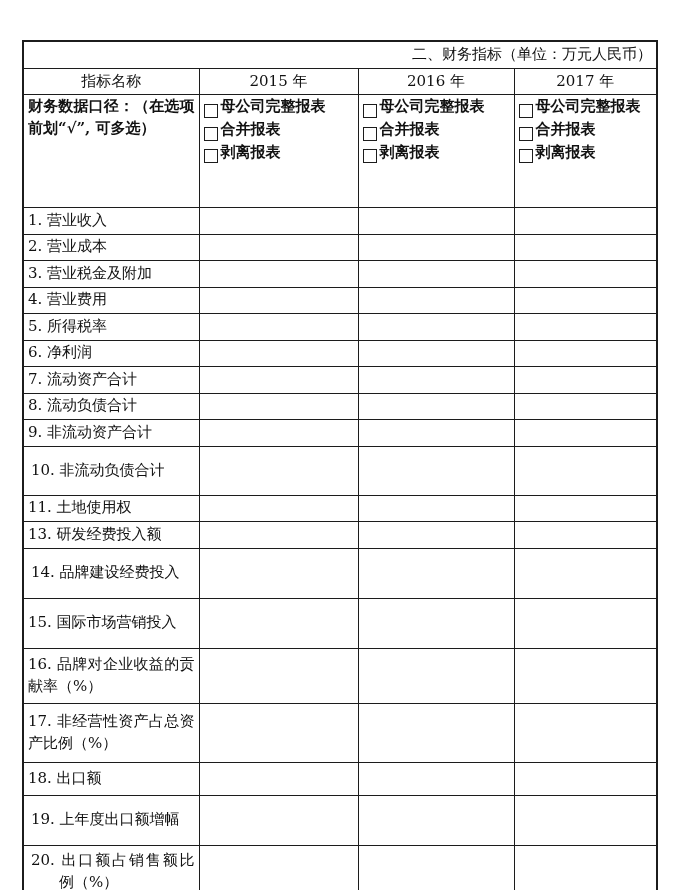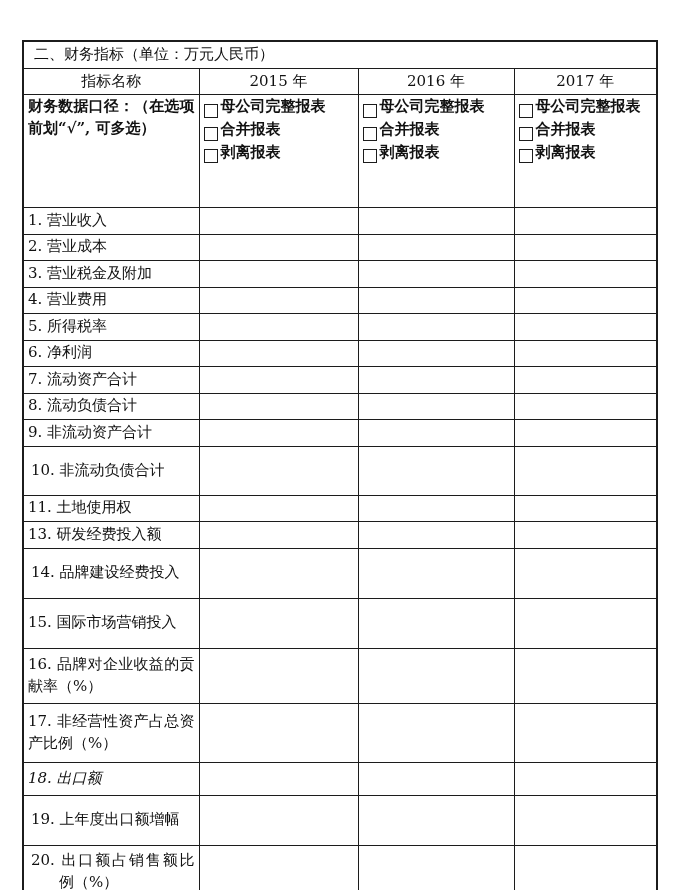--- a/index.html
+++ b/index.html
@@ -35,21 +35,21 @@
     padding: 1px 4px;
     font-size: 15px;
     line-height: 1.45;
     vertical-align: middle;
     overflow: hidden;
   }
   
   tr.title-row td {
     height: 24px;
     padding-left: 10px;
-    text-align: left;
+    text-align: right;
   }
   
   tr.head-row td {
     height: 23px;
     text-align: center;
   }
   
   tr.scope-row td {
     height: 110px;
     vertical-align: top;
@@ -88,21 +88,21 @@
   }
   tr.hang td.lbl {
     padding-left: 35px;
     text-indent: -28px;
   }
   tr.r-s td { height: 23.5px; }   
   tr.r-d td { height: 46px; }     
   tr.r-d14 td { height: 47px; }
   tr.r-d16 td { height: 52px; }
   tr.r-d17 td { height: 56px; }
-  tr.r-18 td { height: 30px; font-style: italic; }
+  tr.r-18 td { height: 30px; }
   tr.r-d19 td { height: 47px; }
   tr.r-d20 td { height: 50px; }
 </style>
 </head>
 <body>
 
 <div class="page">
   <table class="fin">
     <colgroup>
       <col style="width:176px">

